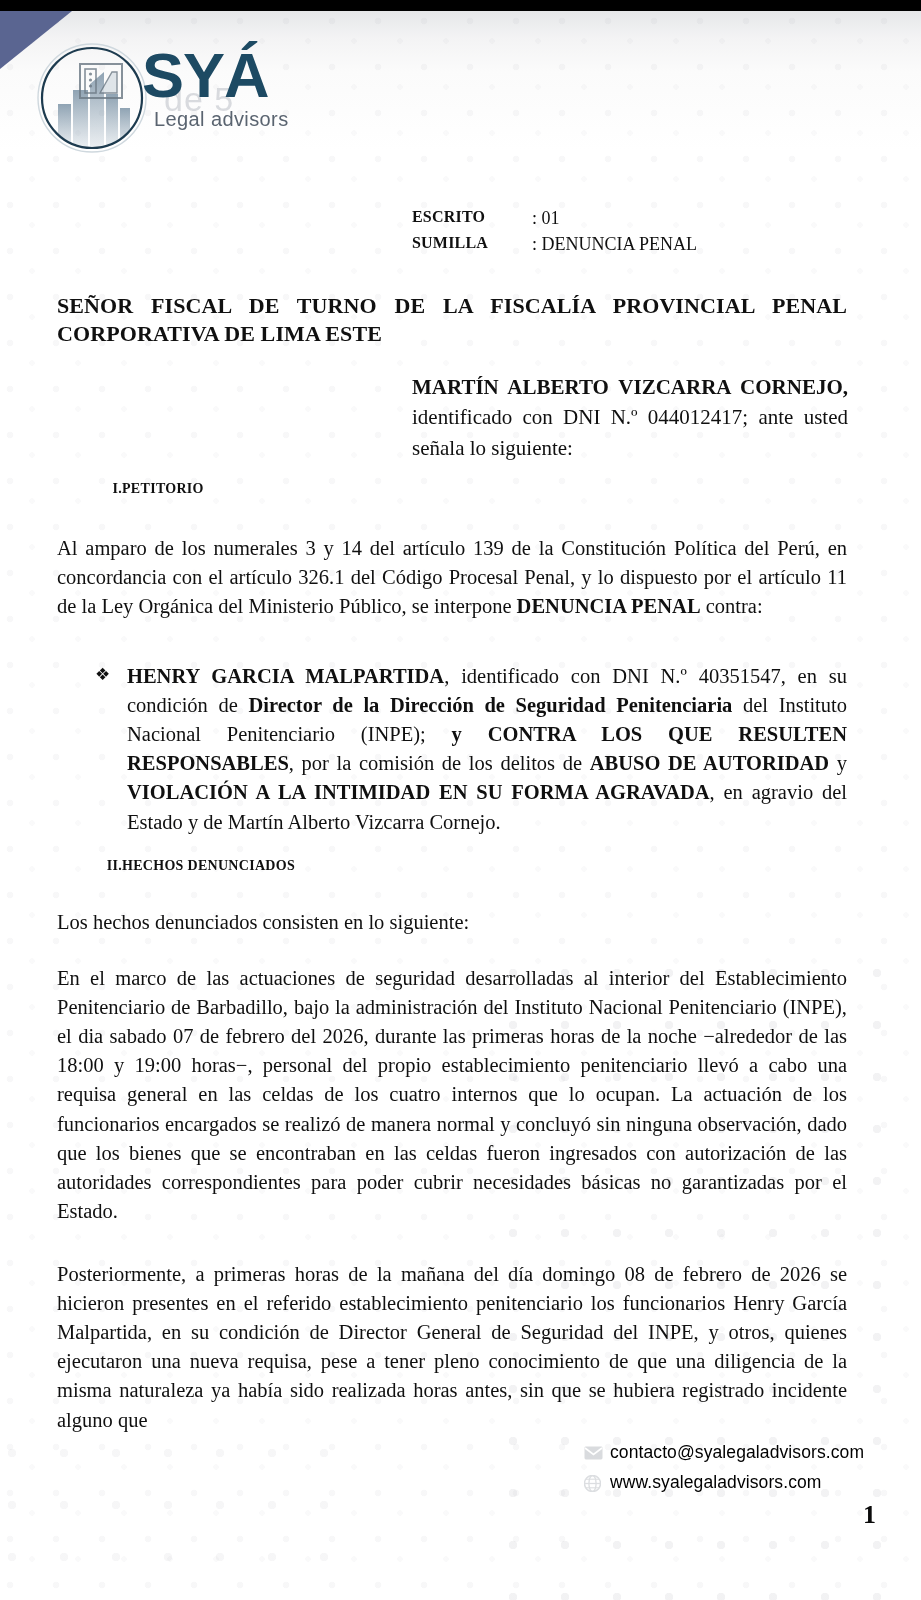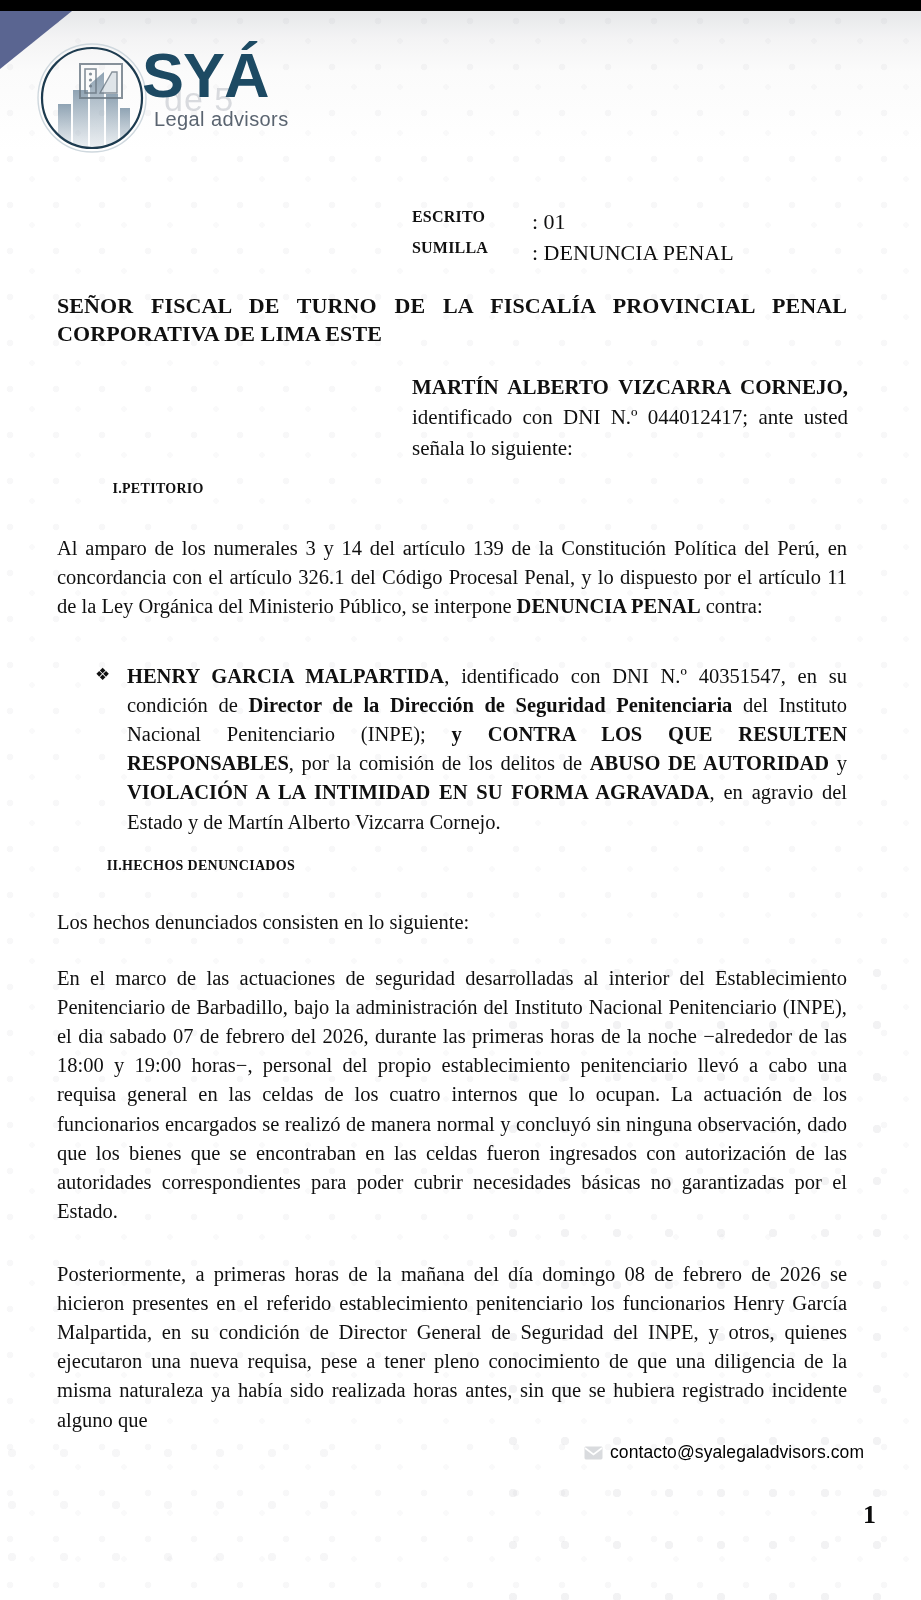--- a/index.html
+++ b/index.html
@@ -144,21 +144,21 @@
     line-height: 1.42;
   }
   .escrito-row { display: flex; }
   .escrito-label {
     font-weight: bold;
     font-size: 16px;
     letter-spacing: 0.2px;
     width: 120px;
     flex: none;
   }
-  .escrito-value { font-size: 22px; text-align: right; }
+  .escrito-value { font-size: 18px; text-align: right; }
 
   .addressee {
     position: absolute;
     top: 292px;
     left: 57px;
     width: 790px;
     font-weight: bold;
     font-size: 22px;
     line-height: 1.28;
     text-align: justify;
@@ -353,20 +353,32 @@
     <div class="f-row">
       <span class="f-ico">
         <svg width="19" height="14" viewBox="0 0 19 14" xmlns="http://www.w3.org/2000/svg">
           <rect x="0.5" y="0.5" width="18" height="13" rx="1.4" fill="#d9dbde"></rect>
           <path d="M1 2 L9.5 8.4 L18 2" fill="none" stroke="#ffffff" stroke-width="1.6"></path>
         </svg>
       </span>
       <span class="f-txt">contacto@syalegaladvisors.com</span>
     </div>
 
+    <div class="f-row">
+      <span class="f-ico">
+        <svg width="17" height="17" viewBox="0 0 17 17" xmlns="http://www.w3.org/2000/svg">
+          <circle cx="8.5" cy="8.5" r="8" fill="none" stroke="#dcdee1" stroke-width="1.5"></circle>
+          <ellipse cx="8.5" cy="8.5" rx="3.6" ry="8" fill="none" stroke="#dcdee1" stroke-width="1.3"></ellipse>
+          <line x1="0.8" y1="8.5" x2="16.2" y2="8.5" stroke="#dcdee1" stroke-width="1.3"></line>
+          <line x1="2" y1="4.2" x2="15" y2="4.2" stroke="#dcdee1" stroke-width="1.1"></line>
+          <line x1="2" y1="12.8" x2="15" y2="12.8" stroke="#dcdee1" stroke-width="1.1"></line>
+        </svg>
+      </span>
+      <span class="f-txt">www.syalegaladvisors.com</span>
+    </div>
 
 
 
   </div>
 
   <div class="page-num">1</div>
 
 </div>
 
 </body></html>

